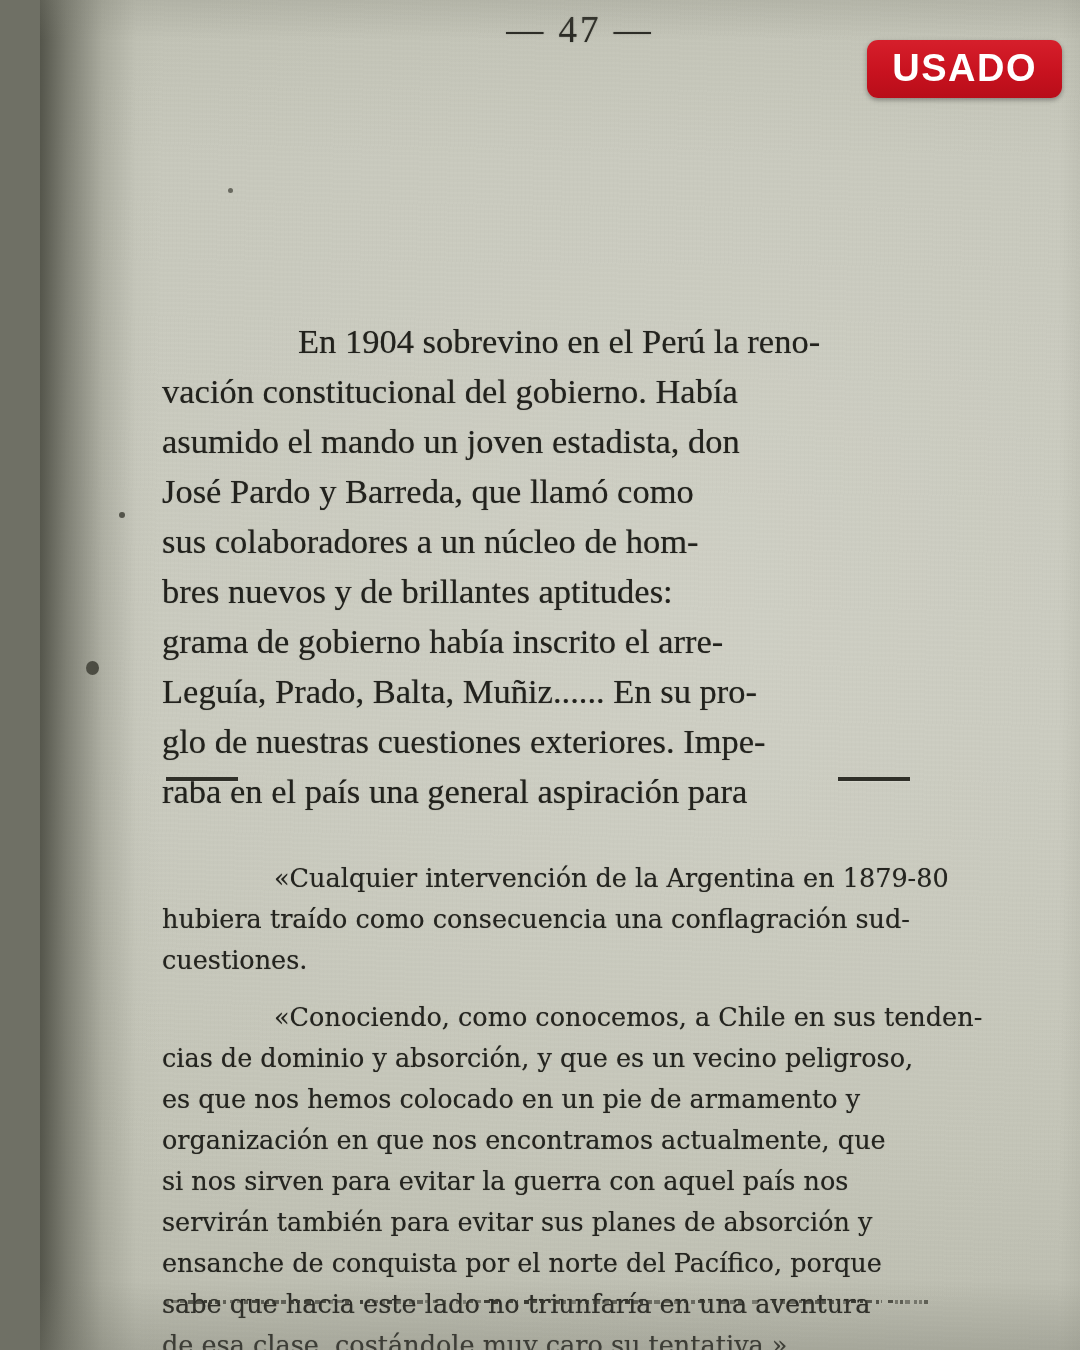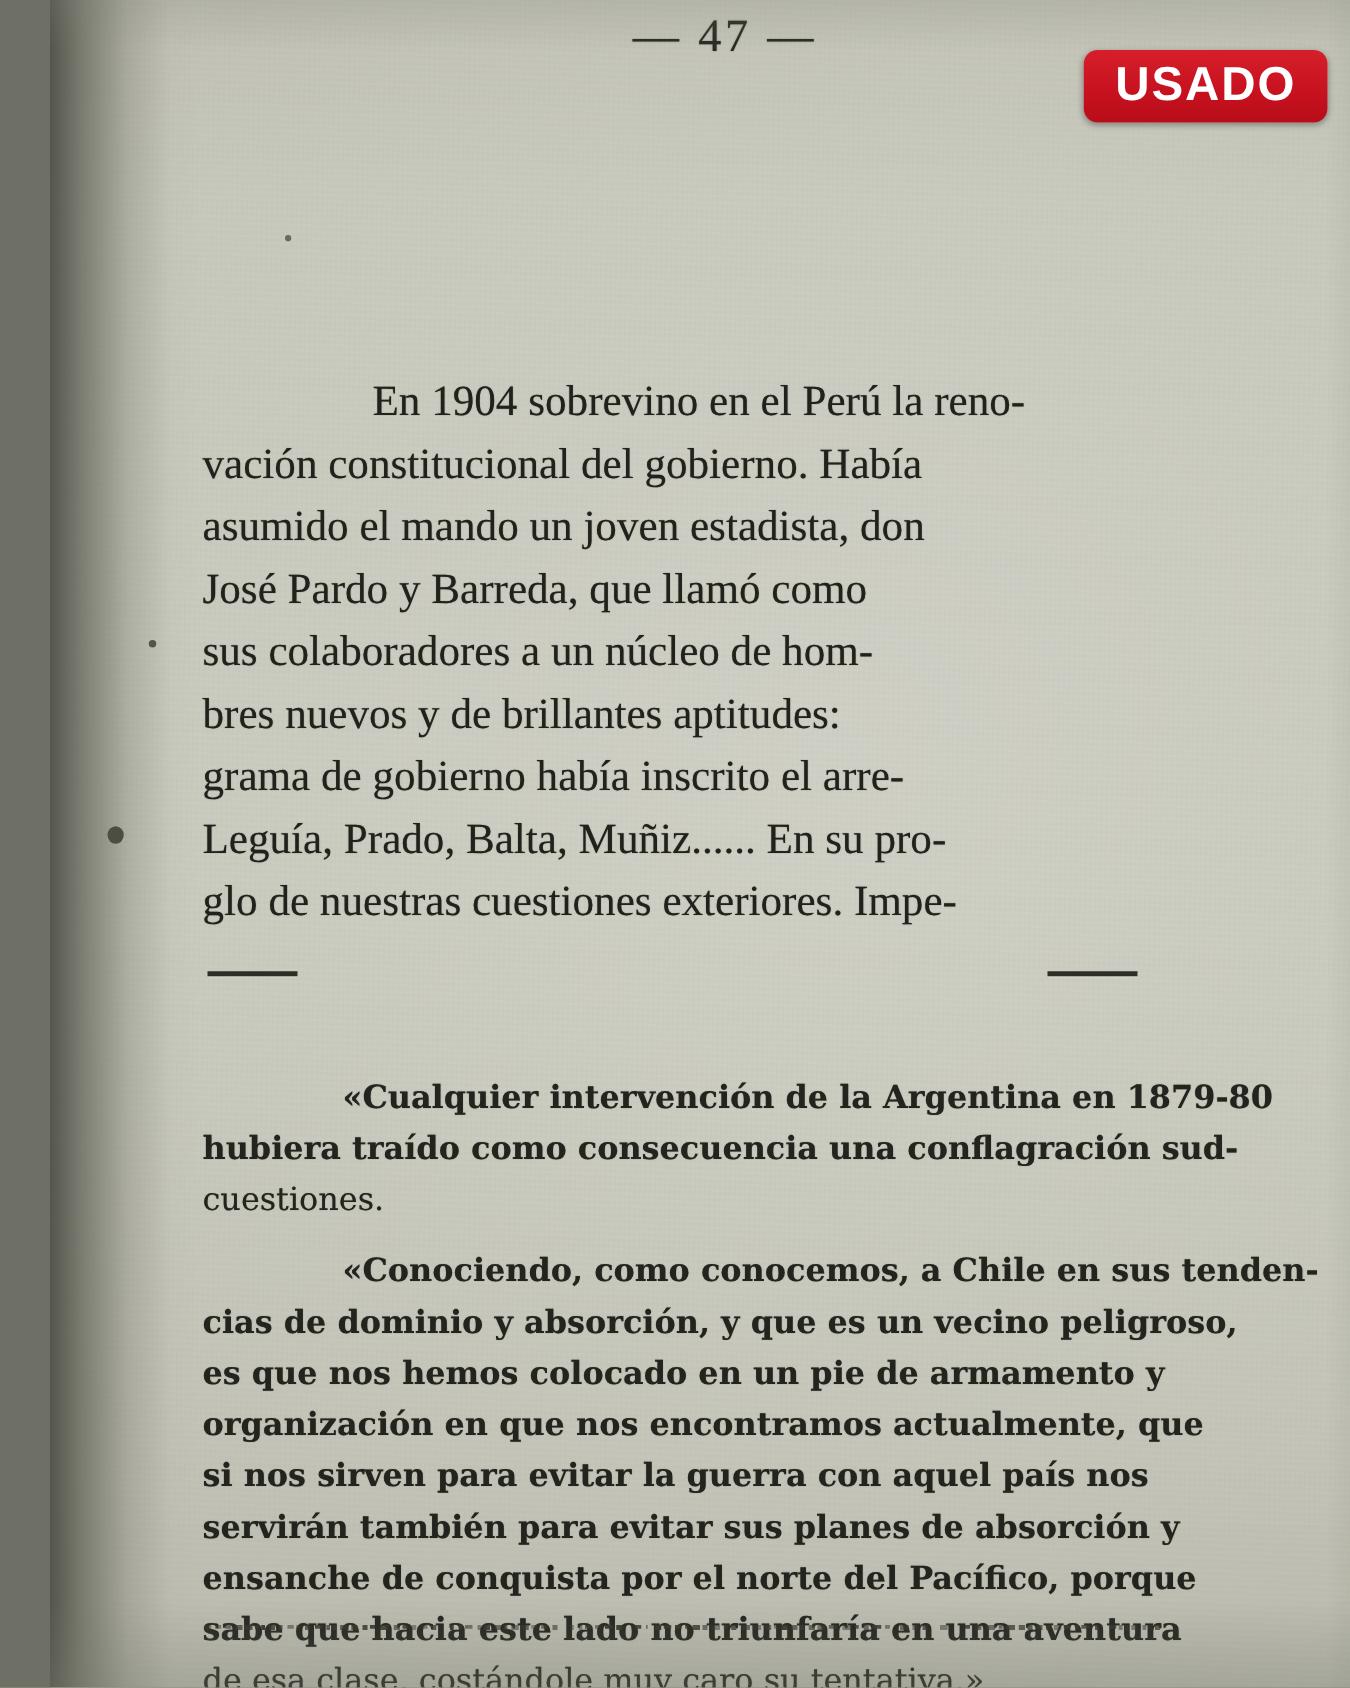--- a/index.html
+++ b/index.html
@@ -115,21 +115,21 @@
     font-weight: bold;
     font-size: 30px;
     letter-spacing: 2.4px;
     color: #1b1b17;
     text-shadow: 0 0 1px rgba(27,27,23,.6), 0.4px 0 0.6px rgba(27,27,23,.35);
   }
 
   
   .body-block {
     position: absolute;
-    top: 296px;
+    top: 316px;
     left: 122px;
     width: 770px;
   }
   .body-par {
     margin: 0;
     font-size: 34.5px;
     line-height: 50px;
     text-align: justify;
     text-indent: 68px;
     color: #22221d;
@@ -190,21 +190,20 @@
   .quote-par:last-child { margin-bottom: 0; }
   .quote-par .ln {
     display: block;
     white-space: nowrap;
   }
   .quote-par .ln.first { text-indent: 56px; }
   .quote-par .ln > span.j {
     display: inline-block;
     width: 100%;
     text-align: justify;
-    font-weight: bold;
   }
   .quote-par .ln > span.j::after {
     content: "";
     display: inline-block;
     width: 100%;
     height: 0;
   }
 
   
   .dotted-rule {
@@ -254,20 +253,21 @@
     <p class="body-par">
       <span class="ln first"><span class="j">En 1904 sobrevino en el Perú la reno-</span></span>
       <span class="ln"><span class="j">vación constitucional del gobierno. Había</span></span>
       <span class="ln"><span class="j">asumido el mando un joven estadista, don</span></span>
       <span class="ln"><span class="j">José Pardo y Barreda, que llamó como</span></span>
       <span class="ln"><span class="j">sus colaboradores a un núcleo de hom-</span></span>
       <span class="ln"><span class="j">bres nuevos y de brillantes aptitudes:</span></span>
       <span class="ln"><span class="j">grama de gobierno había inscrito el arre-</span></span>
       <span class="ln"><span class="j">Leguía, Prado, Balta, Muñiz...... En su pro-</span></span>
       <span class="ln"><span class="j">glo de nuestras cuestiones exteriores. Impe-</span></span>
+      <span class="ln"><span class="j">raba en el país una general aspiración para</span></span>
     </p>
   </div>
 
   <div class="rule-row">
     <span class="rule-short left"></span>
     <span class="rule-short right"></span>
   </div>
 
   <div class="quote-block">
 

